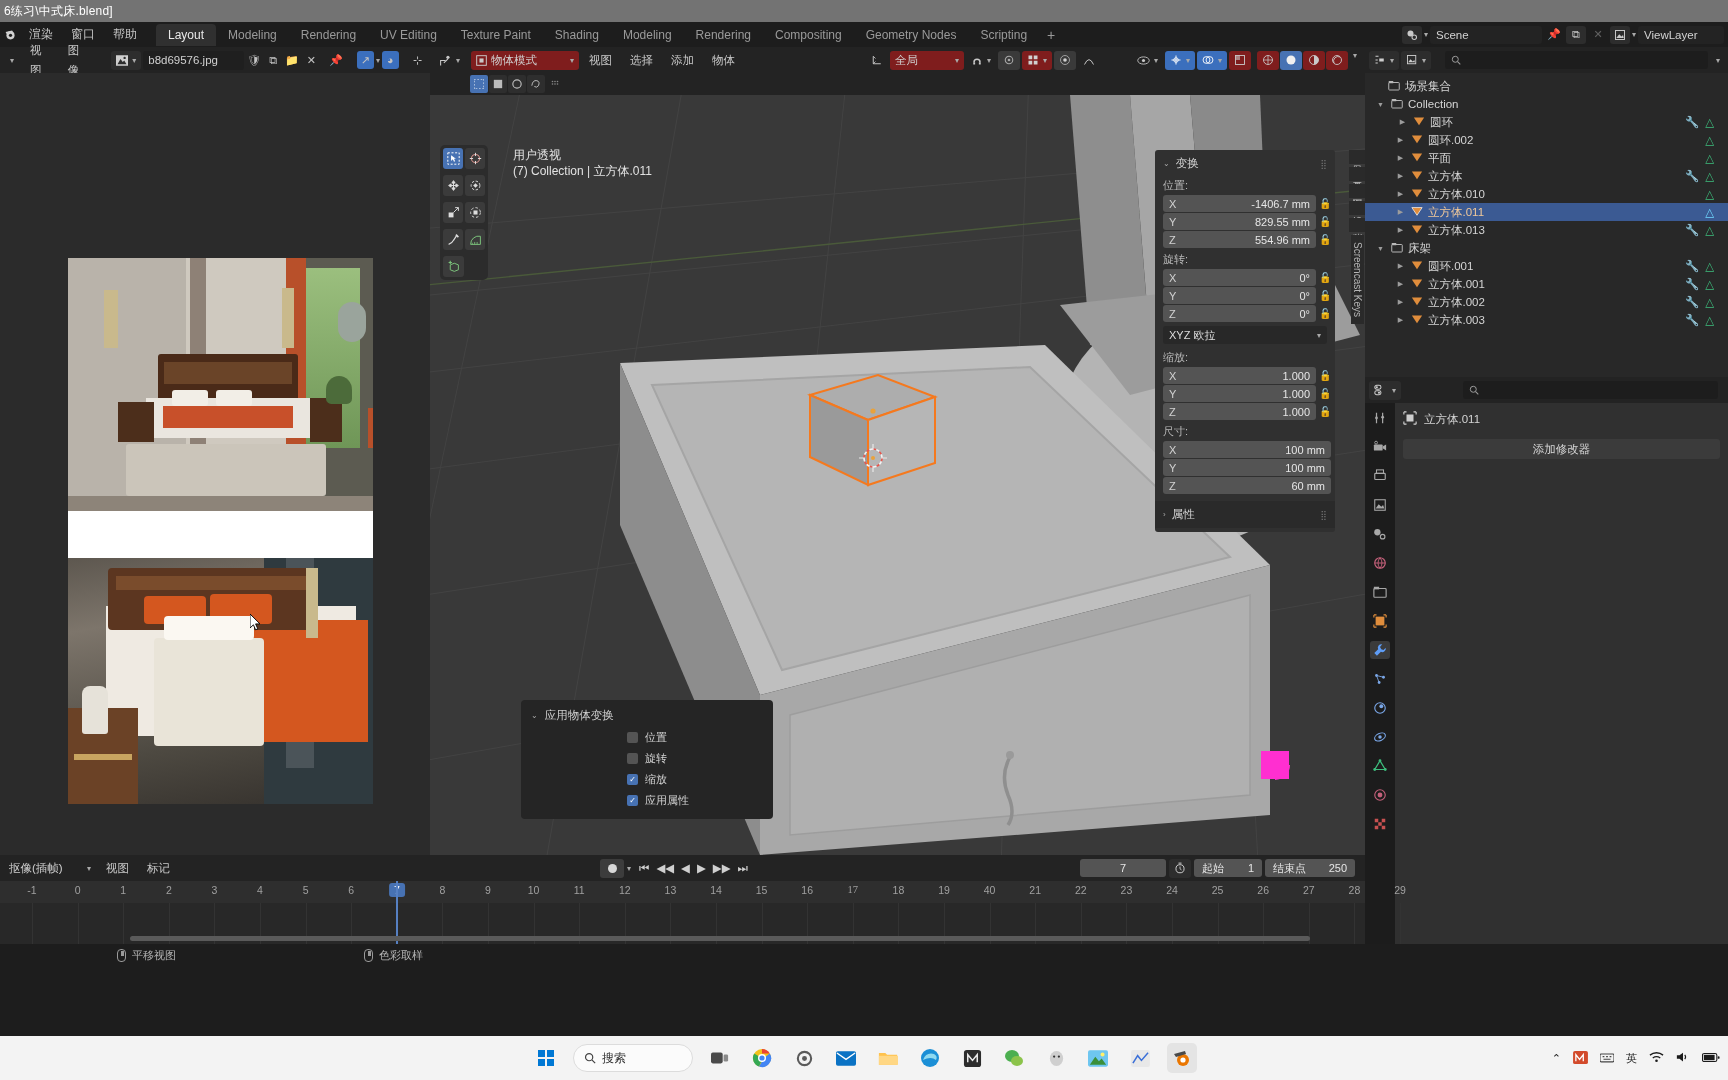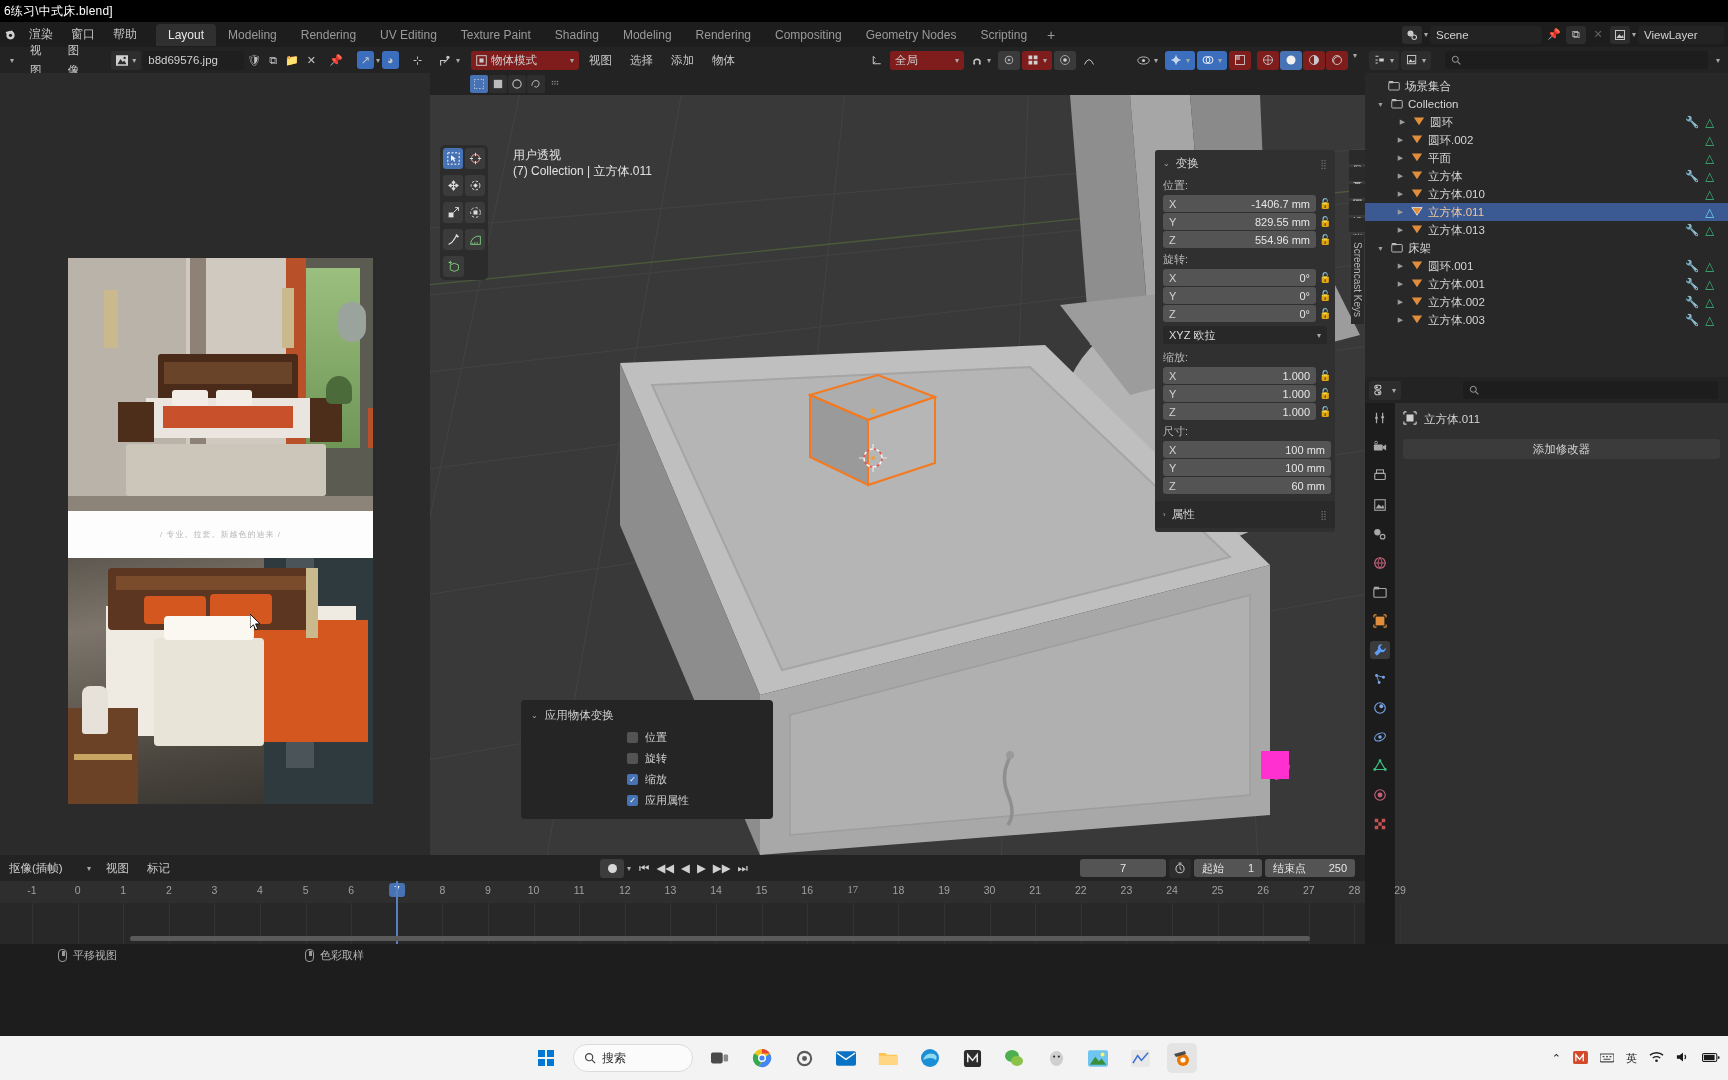--- a/index.html
+++ b/index.html
@@ -2,21 +2,21 @@
 <html><head>
 <meta charset="utf-8">
 <style>
   * { box-sizing: border-box; margin:0; padding:0; }
   html,body{ width:1728px; height:1080px; overflow:hidden;
     font-family:"Liberation Sans","DejaVu Sans",sans-serif; }
   body{ background:#1d1d1d; position:relative; }
 
   
   #titlebar{ position:absolute; left:0; top:0; width:1728px; height:22px;
-    background:#000000; display:flex; align-items:center; }
+    background:#737373; display:flex; align-items:center; }
   #titlebar .tt{ color:#fff; font-size:12px; padding-left:4px; letter-spacing:.2px;}
 
   
   #topbar{ position:absolute; left:0; top:22px; width:1728px; height:25px;
     background:#1d1d1d; display:flex; align-items:center; }
   .tb-menu{ color:#c3c3c3; font-size:12px; padding:0 9px; line-height:25px; cursor:default;}
   .wstabs{ display:flex; align-items:center; margin-left:10px; height:25px;}
   .wstab{ color:#9a9a9a; font-size:12px; padding:0 12px; line-height:22px; height:22px;
     border-radius:4px 4px 0 0; }
   .wstab.active{ background:#303030; color:#e8e8e8; }
@@ -196,21 +196,21 @@
      background:#2e2e2e; }
   .tick{ position:absolute; top:3px; color:#a0a0a0; font-size:10.5px; transform:translateX(-50%);}
   .tick.cur{ background:#4772b3; color:#fff; border-radius:3px; padding:1px 5px; top:2px;}
   #tl-body{ position:absolute; left:0; top:48px; width:1365px; height:41px; background:#282828;}
   #tl-grid span{ position:absolute; top:0; width:1px; height:41px; background:#333;}
   #playhead{ position:absolute; top:-22px; width:2px; height:63px; background:#5680c2;}
   #tl-scroll{ position:absolute; left:0; bottom:3px; height:5px; background:#5a5a5a; border-radius:3px;}
 
   
   #status{ position:absolute; left:0; top:944px; width:1728px; height:22px;
-     background:#1d1d1d; display:flex; align-items:center; gap:8px; padding-left:58px;}
+     background:#1d1d1d; display:flex; align-items:center; gap:8px; padding-left:117px;}
   .st{ display:flex; align-items:center; gap:6px; color:#b4b4b4; font-size:11px;}
   .mouse{ width:9px;height:13px;border:1px solid #9a9a9a;border-radius:4px;position:relative;}
   .mouse i{ position:absolute; left:3px; top:1px; width:3px;height:5px; background:#9a9a9a;}
   .mouse.r i{ left:auto; right:1px; top:1px; width:3px;height:5px;}
 
   
   #taskbar{ position:absolute; left:0; top:1036px; width:1728px; height:44px;
      background:#f3f3f3; display:flex; align-items:center; justify-content:center; gap:12px;}
   .tbi{ width:30px;height:30px; border-radius:5px; display:flex; align-items:center;
      justify-content:center; font-size:15px;}
@@ -324,23 +324,20 @@
         <div class="bed pill1"></div>
           <div class="bed pill2"></div>
         <div class="bed nst"></div>
           <div class="bed nst2"></div>
         <div class="bed lampl"></div>
           <div class="bed lampr"></div>
         <div class="bed plant"></div>
           <div class="bed mirror"></div>
           <div class="bed chair"></div>
       </div>
-      <div class="ph-cap">
-        <span>/ 专业。拉套。新越色的迪来 /</span>
-      </div>
       <div class="ph-bot">
         <div class="bed b2-wall"></div>
           <div class="bed b2-curt"></div>
         <div class="bed b2-bed"></div>
           <div class="bed b2-or"></div>
         <div class="bed b2-hd"></div>
           <div class="bed b2-hd2"></div>
         <div class="bed b2-th"></div>
         <div class="bed b2-p1"></div>
           <div class="bed b2-p2"></div>
@@ -1212,21 +1209,21 @@
       <span class="tick" style="left: 533.6px;">10</span>
       <span class="tick" style="left: 579.2px;">11</span>
       <span class="tick" style="left: 624.8px;">12</span>
       <span class="tick" style="left: 670.4px;">13</span>
       <span class="tick" style="left: 716px;">14</span>
       <span class="tick" style="left: 761.6px;">15</span>
       <span class="tick" style="left: 807.2px;">16</span>
       <span class="tick" style="left: 852.8px; font-family: Liberation Serif, serif;">17</span>
       <span class="tick" style="left: 898.4px;">18</span>
       <span class="tick" style="left: 944px;">19</span>
-      <span class="tick" style="left: 989.6px;">30</span>
+      <span class="tick" style="left: 989.6px;">40</span>
       <span class="tick" style="left: 1035.2px;">21</span>
       <span class="tick" style="left: 1080.8px;">22</span>
       <span class="tick" style="left: 1126.4px;">23</span>
       <span class="tick" style="left: 1172px;">24</span>
       <span class="tick" style="left: 1217.6px;">25</span>
       <span class="tick" style="left: 1263.2px;">26</span>
       <span class="tick" style="left: 1308.8px;">27</span>
       <span class="tick" style="left: 1354.4px;">28</span>
       <span class="tick" style="left: 1400px;">29</span>
     </div>

